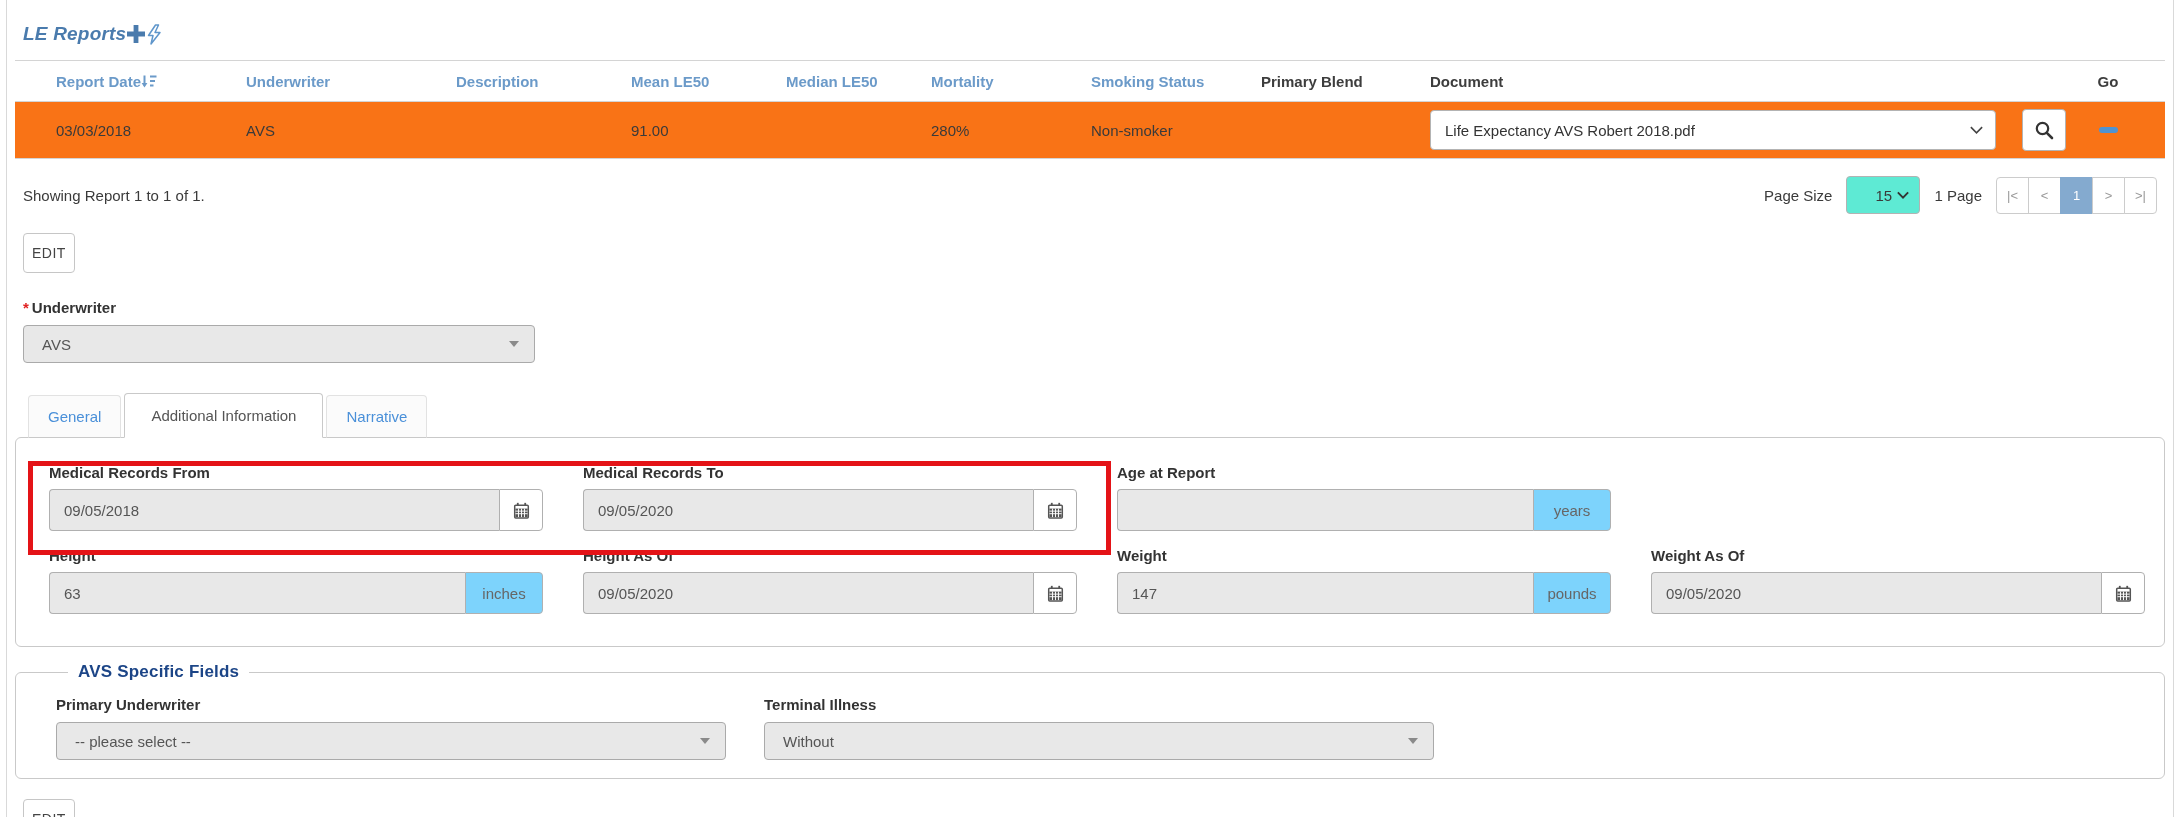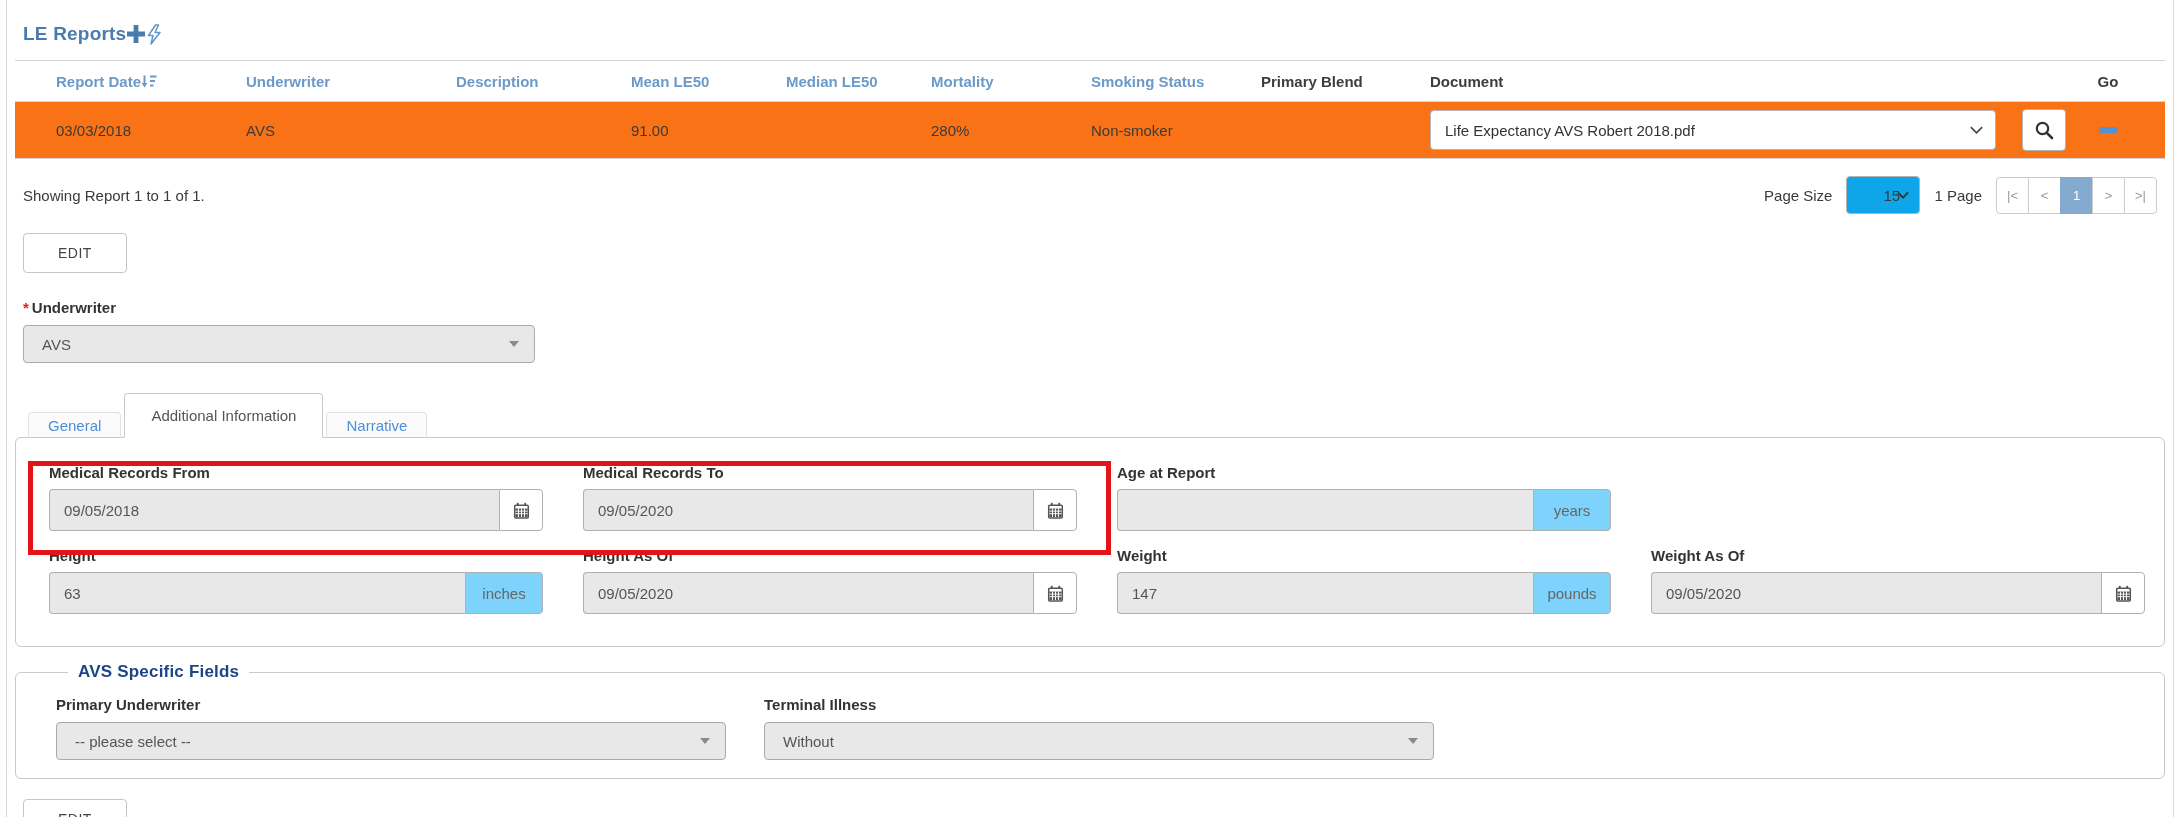--- a/index.html
+++ b/index.html
@@ -4,21 +4,21 @@
 <style>
   * { box-sizing: border-box; margin: 0; padding: 0; }
   html, body { width: 2180px; height: 817px; overflow: hidden; background: #fff;
     font-family: "Liberation Sans", sans-serif; color: #3a3a3a; }
   .page { margin: 0 6px; min-height: 817px;
     border-left: 1px solid #d9d9d9; border-right: 1px solid #d9d9d9; background: #fff; }
   .content { padding: 0 16px; }
   .bleed { margin-left: -8px; margin-right: -8px; }
 
   
-  .title-row { display: flex; align-items: center; padding-top: 20px; height: 48px; }
+  .title-row { display: flex; align-items: center; padding-top: 20px; height: 48px; font-style: italic; }
   .page-title { font-size: 19px; font-weight: bold; color: #4a7bad; letter-spacing: .2px; }
   .icon-btn { display: inline-flex; align-items: center; cursor: pointer; }
 
   
   .tgrid { display: grid; align-items: center;
     grid-template-columns: 190px 210px 175px 155px 145px 160px 170px 169px 1fr 64px;
     padding-left: 41px; padding-right: 25px; }
   .thead { height: 42px; border-top: 1px solid #d4d4d4; border-bottom: 1px solid #d4d4d4; margin-top: 12px; }
   .th { font-size: 15px; font-weight: bold; color: #6b9ac9; display: flex; align-items: center; }
   .th.plain { color: #3d3d3d; }
@@ -34,50 +34,50 @@
     border-radius: 4px; display: flex; align-items: center; justify-content: center; cursor: pointer; }
   .go-cell { display: flex; justify-content: center; }
   .minus-bar { width: 19px; height: 6px; background: #4f93d2; border-radius: 3px; cursor: pointer; }
 
   
   .summary-row { display: flex; justify-content: space-between; align-items: center; margin-top: 14px; height: 44px; }
   .summary { font-size: 15px; color: #3a3a3a; }
   .pagination { display: flex; align-items: center; gap: 14px; }
   .pagination .plabel { font-size: 15px; color: #3a3a3a; }
   .psel { position: relative; width: 74px; height: 38px; border: 1px solid #b3b3b3; border-radius: 4px;
-    background: #0ea5e9; display: flex; align-items: center; padding-left: 36px; font-size: 15px; cursor: pointer; }
+    background: #5eead4; display: flex; align-items: center; padding-left: 28px; font-size: 15px; cursor: pointer; }
   .psel svg { position: absolute; right: 9px; }
   .pgroup { display: flex; }
   .pbtn { width: 33px; height: 37px; background: #fff; border: 1px solid #ccc; margin-left: -1px;
     font-size: 13px; color: #999; font-family: "Liberation Sans", sans-serif; cursor: pointer; }
   .pbtn:first-child { border-radius: 4px 0 0 4px; margin-left: 0; }
   .pbtn:last-child { border-radius: 0 4px 4px 0; }
   .pbtn.active { background: #84aacf; border-color: #84aacf; color: #fff; }
 
   
-  .edit-btn { display: inline-block; padding: 11px 34px; background: #fff; border: 1px solid #c6c6c6;
+  .edit-btn { display: inline-block; padding: 11px 8px; background: #fff; border: 1px solid #c6c6c6;
     border-radius: 4px; font-size: 14px; color: #444; letter-spacing: .5px; cursor: pointer;
     font-family: "Liberation Sans", sans-serif; }
   .edit-top { margin-top: 16px; }
   .edit-bottom { margin-top: 20px; }
 
   
   .uw { margin-top: 26px; }
   .req { color: #e02020; font-weight: bold; margin-right: 3px; }
   .flabel { font-size: 15px; font-weight: bold; color: #333; }
   .gsel { position: relative; height: 38px; background: #e8e8e8; border: 1px solid #aaa; border-radius: 4px;
     display: flex; align-items: center; padding: 0 36px 0 18px; font-size: 15px; color: #555; cursor: pointer; }
   .tri { position: absolute; right: 15px; width: 0; height: 0;
     border-left: 5px solid transparent; border-right: 5px solid transparent; border-top: 6px solid #8a8a8a; }
   .uw-sel { width: 512px; margin-top: 9px; }
 
   
   .tabs { display: flex; align-items: flex-end; gap: 3px; padding-left: 5px; margin-top: 30px;
     position: relative; z-index: 2; margin-bottom: -1px; }
-  .tab { height: 26px; display: flex; align-items: center; padding: 0 19px; font-size: 15px; color: #4a90d9;
+  .tab { height: 43px; display: flex; align-items: center; padding: 0 19px; font-size: 15px; color: #4a90d9;
     background: #fbfbfb; border: 1px solid #e2e2e2; border-bottom: 1px solid #c9c9c9;
     border-radius: 4px 4px 0 0; cursor: pointer; }
   .tab.active { height: 45px; padding: 0 26px; color: #555; background: #fff;
     border: 1px solid #c9c9c9; border-bottom: 1px solid #fff; }
 
   
   .panel { position: relative; border: 1px solid #c9c9c9; border-radius: 6px; background: #fff;
     padding: 26px 28px 32px 33px; }
   .red-box { position: absolute; left: 12px; top: 23px; width: 1083px; height: 94px;
     border: 5px solid #e41317; pointer-events: none; z-index: 3; }

